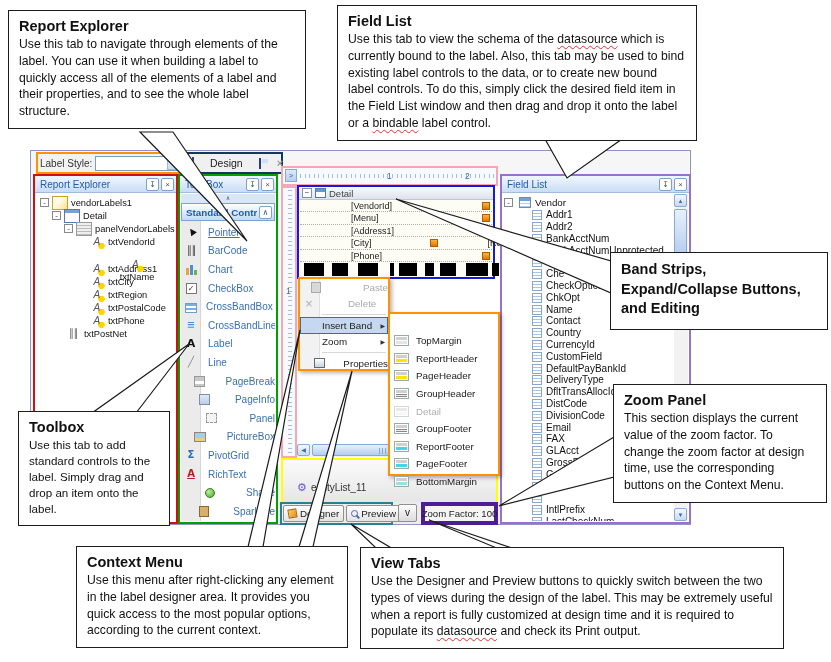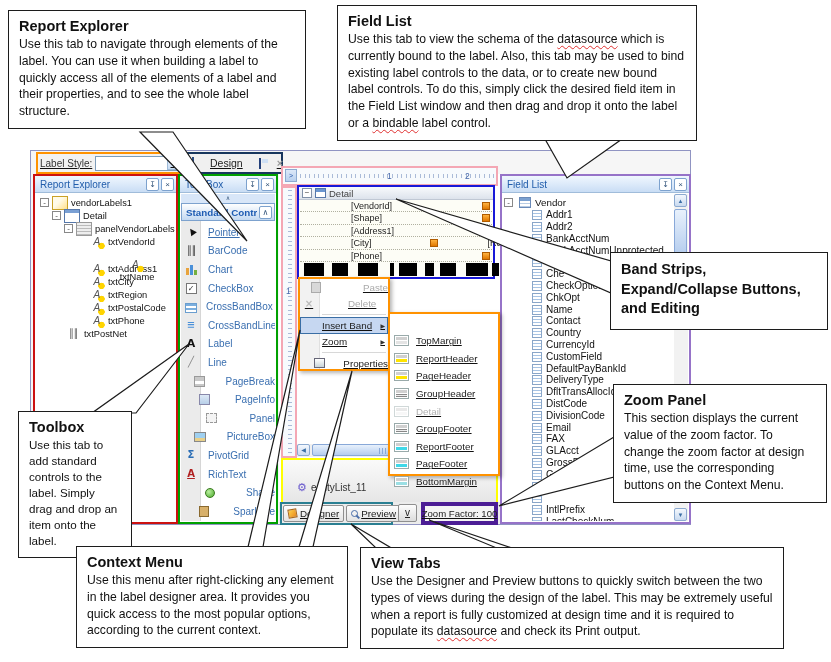--- a/index.html
+++ b/index.html
@@ -8,29 +8,29 @@
   
   .callout{position:absolute;background:#fff;border:1.5px solid #1c1c1c;padding:7px 10px 8px 10px;z-index:6;box-sizing:border-box;}
   .callout .co-title{font-weight:bold;font-size:14.5px;margin-bottom:2px;}
   .callout .co-body{font-size:12.2px;line-height:1.38;}
   .sq{text-decoration:underline;text-decoration-style:wavy;text-decoration-color:#e03030;text-decoration-thickness:1px;text-underline-offset:2px;}
   #co-re{left:8px;top:10px;width:298px;}
   #co-fl{left:337px;top:5px;width:360px;}
   #co-bs{left:610px;top:252px;width:218px;}
   #co-bs .co-title{line-height:1.35;}
   #co-zp{left:613px;top:384px;width:214px;}
-  #co-tb{left:18px;top:411px;width:114px;}
+  #co-tb{left:18px;top:411px;width:152px;}
   #co-tb .co-body{font-size:11.6px;}
   #co-cm{left:76px;top:546px;width:272px;}
   #co-vt{left:360px;top:547px;width:424px;}
   #tails{position:absolute;left:0;top:0;z-index:5;pointer-events:none;}
   
   #win{position:absolute;left:30px;top:150px;width:661px;height:375px;background:#f6f6f6;border:1px solid #9094c2;z-index:1;box-sizing:border-box;}
   #win *{box-sizing:border-box;}
-  .abs{position:absolute;text-decoration:underline;}
+  .abs{position:absolute;}
   
   #labelstyle-box{left:5px;top:1px;width:149px;height:22px;border:2px solid #ff9200;background:#f2f2f2;display:flex;align-items:center;padding:0 2px;}
   #labelstyle-box .ls-lbl{font-size:10px;color:#333;margin-right:3px;white-space:nowrap;}
   #ls-combo{flex:1;height:15px;background:#fff;border:1px solid #7f9db9;display:flex;align-items:center;justify-content:flex-end;}
   #ls-combo .dd{width:13px;height:13px;background:linear-gradient(#eef5fd,#c8dcf3);border:1px solid #9ebad8;font-size:6px;color:#35567c;text-align:center;line-height:12px;}
   #designtab-box{left:156px;top:1px;width:96px;height:22px;border:2px solid #17365d;background:#f0f0f0;display:flex;align-items:center;gap:16px;padding:0 3px;}
   .appico{width:14px;height:12px;background:linear-gradient(135deg,#4a7fd4 55%,#ffd24a 55%);border:1px solid #2c4c80;}
   #designtab-box .dt-lbl{font-size:10.5px;color:#222;}
   .floppy{width:11px;height:11px;background:#3a62b0;border:1px solid #24407a;position:relative;}
   .floppy::after{content:"";position:absolute;left:2px;top:0;width:6px;height:4px;background:#cfe0f5;}
@@ -350,21 +350,21 @@
       <div id="band-hdr">
         <span class="bh-exp">−</span>
         <span class="bh-ic"></span>
         <span class="bh-lbl">Detail</span>
       </div>
       <div class="fld-row" style="top:13px;">
         <span class="ftxt">[VendorId]</span>
         <span class="smart-tag"></span>
       </div>
       <div class="fld-row" style="top:25.5px;">
-        <span class="ftxt">[Shape]</span>
+        <span class="ftxt">[Menu]</span>
         <span class="smart-tag"></span>
       </div>
       <div class="fld-row" style="top:38px;">
         <span class="ftxt">[Address1]</span>
         <span class="smart-tag"></span>
       </div>
       <div class="fld-row" style="top:50.5px;">
         <span class="ftxt">[City]</span>
         <span class="smart-tag inline" style="margin-left:58px;"></span>
         <span class="ftxt">[Re</span>

